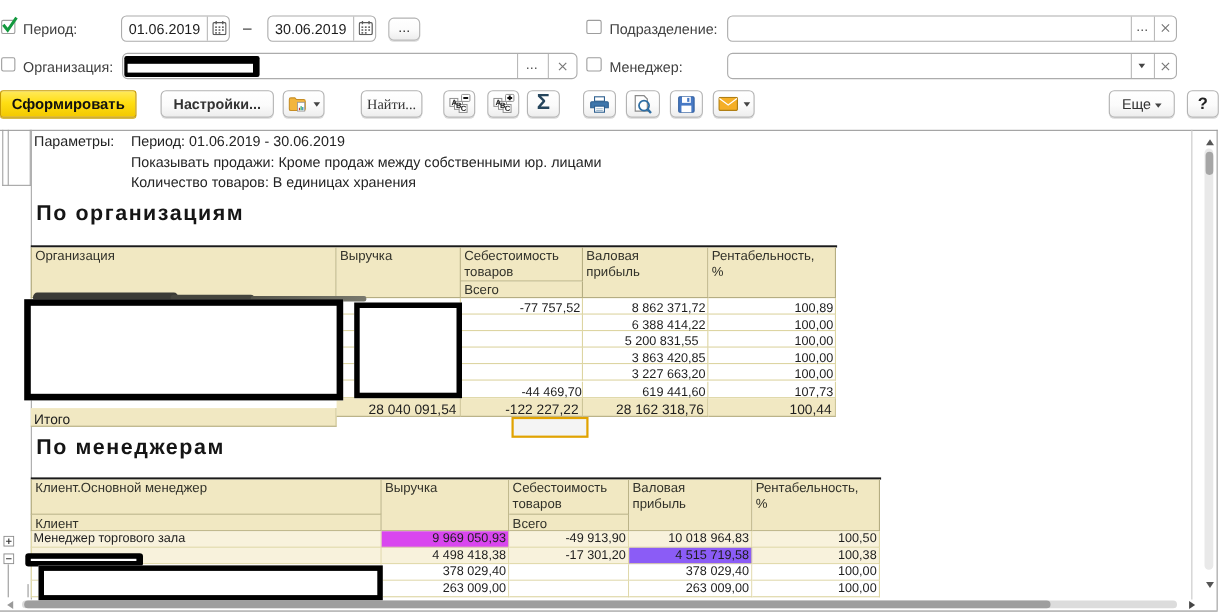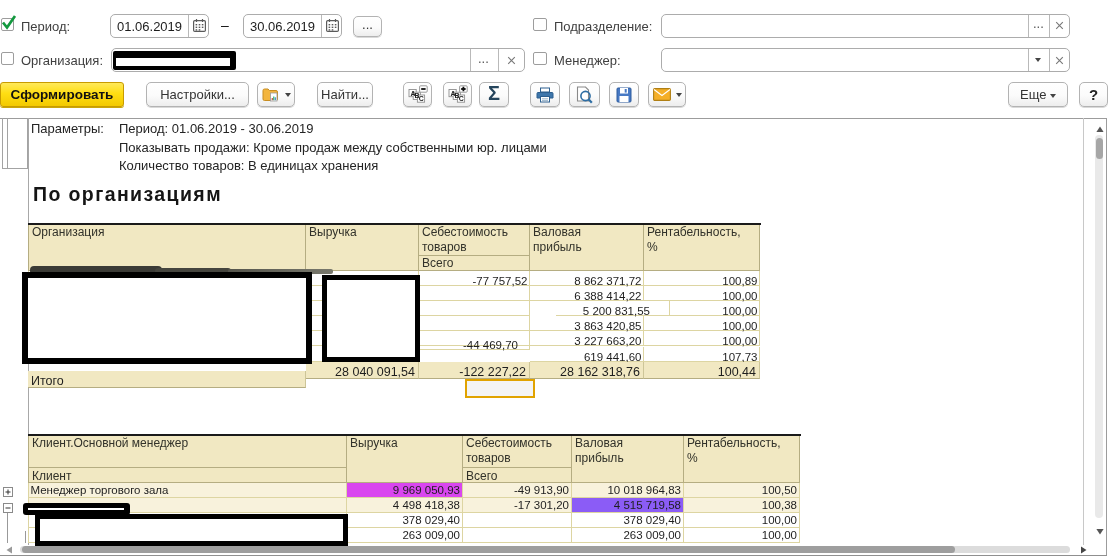--- a/index.html
+++ b/index.html
@@ -86,32 +86,32 @@
 <div class="cb" style="left:533px;top:52px;width:14px;"></div>
 <div class="lbl" style="left:554px;top:53px;">Менеджер:</div>
 <div class="inp" style="left:661px;top:48px;width:409px;height:24px;"></div>
 <div class="divline" style="left:1028px;top:49px;height:22px;"></div>
 <div class="divline" style="left:1049px;top:49px;height:22px;"></div>
 <div class="abs arrdn" style="left:1035px;top:58px;"></div>
 <svg class="abs" style="left:1055px;top:55.5px;" width="9" height="9" viewBox="0 0 9 9">
       <path d="M1.2 1.2 L7.8 7.8 M7.8 1.2 L1.2 7.8" stroke="#787878" stroke-width="1.1" fill="none"></path>
     </svg>
 <div class="abs" style="left:0px;top:82px;width:124px;height:25px;border:1px solid #c89b00;border-radius:3px;background:linear-gradient(#ffe95a,#ffde13 45%,#f3c900);display:flex;align-items:center;justify-content:center;font-size:13.5px;font-weight:bold;color:#111;box-shadow:0 1px 0 #caa50a;">Сформировать</div>
-<div class="btn" style="left:146px;top:82px;width:103px;height:25px;">Настройки...</div>
+<div class="btn" style="left:146px;top:82px;width:103px;height:25px;font-weight:bold;">Настройки...</div>
 <div class="btn" style="left:257px;top:82px;width:38px;height:25px;">
       <svg width="19" height="17" viewBox="0 0 19 17">
         <path d="M1 4.5 Q1 3 2.5 3 L6 3 L7.5 4.5 L14 4.5 Q15.5 4.5 15.5 6 L15.5 13 Q15.5 14.5 14 14.5 L2.5 14.5 Q1 14.5 1 13 Z" fill="#f3b53e" stroke="#c78d22" stroke-width="1"></path>
         <rect x="8.5" y="7" width="6.5" height="8" fill="#fff" stroke="#999" stroke-width="0.8"></rect>
         <rect x="9.7" y="12" width="1.1" height="2.2" fill="#c0392b"></rect>
         <rect x="11.2" y="10.5" width="1.1" height="3.7" fill="#27ae60"></rect>
         <rect x="12.7" y="11.3" width="1.1" height="2.9" fill="#2980b9"></rect>
       </svg>
       <div class="arrdn" style="margin-left:4px;"></div>
     </div>
-<div class="btn" style="left:317px;top:82px;width:56px;height:25px;">Найти...</div>
+<div class="btn" style="left:328px;top:82px;width:56px;height:25px;font-family:Liberation Serif, serif;">Найти...</div>
 <div class="btn" style="left:403px;top:82px;width:29px;height:25px;">
       <svg width="22" height="19" viewBox="0 0 22 19">
         <rect x="2" y="4.5" width="7.2" height="7.2" fill="#fff" stroke="#8f8f8f" stroke-width="0.9"></rect>
         <rect x="6.2" y="7.2" width="7.2" height="7.2" fill="#fff" stroke="#8f8f8f" stroke-width="0.9"></rect>
         <rect x="10.4" y="10" width="7.2" height="7.2" fill="#fff" stroke="#8f8f8f" stroke-width="0.9"></rect>
         <text x="3.4" y="10.7" font-size="7" font-weight="bold" font-family="Liberation Sans" fill="#222">A</text>
         <text x="7.6" y="13.4" font-size="7" font-weight="bold" font-family="Liberation Sans" fill="#222">B</text>
         <text x="11.8" y="16.2" font-size="7" font-weight="bold" font-family="Liberation Sans" fill="#222">C</text>
         <rect x="12.6" y="0.8" width="7.6" height="6.4" rx="1" fill="#fff" stroke="#8f8f8f" stroke-width="0.9"></rect>
         <line x1="14.2" y1="4" x2="18.6" y2="4" stroke="#111" stroke-width="1.8"></line>
@@ -172,55 +172,56 @@
 <div class="gline" style="left:0;top:555px;width:1107px;height:1px;background:#8f8f8f;"></div>
 <div class="abs" style="left:2px;top:118px;width:6px;height:51px;border:1px solid #a3a3a3;border-top:none;"></div>
 <div class="abs" style="left:8px;top:118px;width:20px;height:51px;border:1px solid #a3a3a3;border-top:none;border-left:none;"></div>
 <div class="gline" style="left:28px;top:118px;width:1px;height:427px;background:#a8a8a8;"></div>
 <div class="gline" style="left:1083px;top:118px;width:1px;height:427px;background:#c8c8c8;"></div>
 <div class="lbl" style="left:31px;top:121px;font-size:13px;color:#242424;">Параметры:</div>
 <div class="lbl" style="left:119px;top:121px;font-size:13px;color:#242424;">Период: 01.06.2019 - 30.06.2019</div>
 <div class="lbl" style="left:119px;top:139.5px;font-size:13px;color:#242424;">Показывать продажи: Кроме продаж между собственными юр. лицами</div>
 <div class="lbl" style="left:119px;top:158px;font-size:13px;color:#242424;">Количество товаров: В единицах хранения</div>
 <div class="lbl" style="left:33px;top:182.5px;font-size:19.5px;font-weight:bold;color:#151515;letter-spacing:1.4px;">По организациям</div>
+<div class="lbl" style="left:33px;top:396px;font-size:19.5px;font-weight:bold;color:#151515;letter-spacing:1.4px;">По менеджерам</div>
 <div class="abs" style="left:28px;top:222.5px;width:733px;height:158px;border-top:2px solid #1a1a1a;">
       <div class="hc" style="left:0;top:0;width:278px;height:46.5px;border-left:1px solid #b5ad82;">Организация</div>
       <div class="hc" style="left:278px;top:0;width:113px;height:46.5px;">Выручка</div>
       <div class="hc" style="left:391px;top:0;width:111px;height:31.0px;">Себестоимость товаров</div>
       <div class="hc" style="left:391px;top:31.0px;width:111px;height:15.5px;">Всего</div>
       <div class="hc" style="left:502px;top:0;width:114px;height:46.5px;">Валовая<br>прибыль</div>
       <div class="hc" style="left:616px;top:0;width:116px;height:46.5px;">Рентабельность,<br>%</div>
       <div class="dc" style="left:0px;top:46.5px;width:278px;height:15.1px;padding-top:4px;padding-right:1.5px;border-left:1px solid #ddd5a2;"></div>
       <div class="dc" style="left:278px;top:46.5px;width:113px;height:15.1px;padding-top:4px;padding-right:1.5px;"></div>
       <div class="dc" style="left:391px;top:46.5px;width:111px;height:15.1px;padding-top:4px;padding-right:1.5px;">-77 757,52</div>
       <div class="dc" style="left:502px;top:46.5px;width:114px;height:15.1px;padding-top:4px;padding-right:1.5px;">8 862 371,72</div>
       <div class="dc" style="left:616px;top:46.5px;width:116px;height:15.1px;padding-top:4px;padding-right:1.5px;">100,89</div>
       <div class="dc" style="left:0px;top:61.6px;width:278px;height:15.1px;padding-top:4px;padding-right:1.5px;border-left:1px solid #ddd5a2;"></div>
       <div class="dc" style="left:278px;top:61.6px;width:113px;height:15.1px;padding-top:4px;padding-right:1.5px;"></div>
       <div class="dc" style="left:391px;top:61.6px;width:111px;height:15.1px;padding-top:4px;padding-right:1.5px;"></div>
       <div class="dc" style="left:502px;top:61.6px;width:114px;height:15.1px;padding-top:4px;padding-right:1.5px;">6 388 414,22</div>
       <div class="dc" style="left:616px;top:61.6px;width:116px;height:15.1px;padding-top:4px;padding-right:1.5px;">100,00</div>
       <div class="dc" style="left:0px;top:76.7px;width:278px;height:15.1px;padding-top:4px;padding-right:1.5px;border-left:1px solid #ddd5a2;"></div>
       <div class="dc" style="left:278px;top:76.7px;width:113px;height:15.1px;padding-top:4px;padding-right:1.5px;"></div>
       <div class="dc" style="left:391px;top:76.7px;width:111px;height:15.1px;padding-top:4px;padding-right:1.5px;"></div>
-      <div class="dc" style="left:528px;top:76.7px;width:114px;height:15.1px;padding-top:4px;padding-right:19px;">5 200 831,55</div>
+      <div class="dc" style="left:502px;top:76.7px;width:114px;height:15.1px;padding-top:4px;padding-right:8px;">5 200 831,55</div>
       <div class="dc" style="left:616px;top:76.7px;width:116px;height:15.1px;padding-top:4px;padding-right:1.5px;">100,00</div>
       <div class="dc" style="left:0px;top:91.8px;width:278px;height:15.1px;padding-top:4px;padding-right:1.5px;border-left:1px solid #ddd5a2;"></div>
       <div class="dc" style="left:278px;top:91.8px;width:113px;height:15.1px;padding-top:4px;padding-right:1.5px;"></div>
       <div class="dc" style="left:391px;top:91.8px;width:111px;height:15.1px;padding-top:4px;padding-right:1.5px;"></div>
       <div class="dc" style="left:502px;top:91.8px;width:114px;height:15.1px;padding-top:4px;padding-right:1.5px;">3 863 420,85</div>
       <div class="dc" style="left:616px;top:91.8px;width:116px;height:15.1px;padding-top:4px;padding-right:1.5px;">100,00</div>
       <div class="dc" style="left:0px;top:106.9px;width:278px;height:15.1px;padding-top:4px;padding-right:1.5px;border-left:1px solid #ddd5a2;"></div>
       <div class="dc" style="left:278px;top:106.9px;width:113px;height:15.1px;padding-top:4px;padding-right:1.5px;"></div>
       <div class="dc" style="left:391px;top:106.9px;width:111px;height:15.1px;padding-top:4px;padding-right:1.5px;"></div>
       <div class="dc" style="left:502px;top:106.9px;width:114px;height:15.1px;padding-top:4px;padding-right:1.5px;">3 227 663,20</div>
       <div class="dc" style="left:616px;top:106.9px;width:116px;height:15.1px;padding-top:4px;padding-right:1.5px;">100,00</div>
       <div class="dc" style="left:0px;top:122.0px;width:278px;height:15.1px;padding-top:4px;padding-right:1.5px;border-left:1px solid #ddd5a2;"></div>
       <div class="dc" style="left:278px;top:122.0px;width:113px;height:15.1px;padding-top:4px;padding-right:1.5px;"></div>
-      <div class="dc" style="left:391px;top:110px;width:111px;height:15.1px;padding-top:4px;padding-right:11px;">-44 469,70</div>
+      <div class="dc" style="left:391px;top:122.0px;width:111px;height:15.1px;padding-top:4px;padding-right:0;">-44 469,70</div>
       <div class="dc" style="left:502px;top:122.0px;width:114px;height:15.1px;padding-top:4px;padding-right:1.5px;">619 441,60</div>
       <div class="dc" style="left:616px;top:122.0px;width:116px;height:15.1px;padding-top:4px;padding-right:1.5px;">107,73</div>
       <div class="tc" style="left:0px;top:146px;width:278px;height:17.8px;text-align:left;padding-left:3px;">Итого</div>
       <div class="tc" style="left:278px;top:137.1px;width:113px;height:17.8px;">28 040 091,54</div>
       <div class="tc" style="left:391px;top:137.1px;width:111px;height:17.8px;">-122 227,22</div>
       <div class="tc" style="left:502px;top:137.1px;width:114px;height:17.8px;">28 162 318,76</div>
       <div class="tc" style="left:616px;top:137.1px;width:116px;height:17.8px;">100,44</div>
     </div>
 <div class="abs" style="left:28px;top:433.5px;width:773px;height:110px;border-top:2px solid #1a1a1a;">
       <div class="hc" style="left:0;top:0;width:319px;height:32.5px;border-left:1px solid #b5ad82;">Клиент.Основной менеджер</div>

